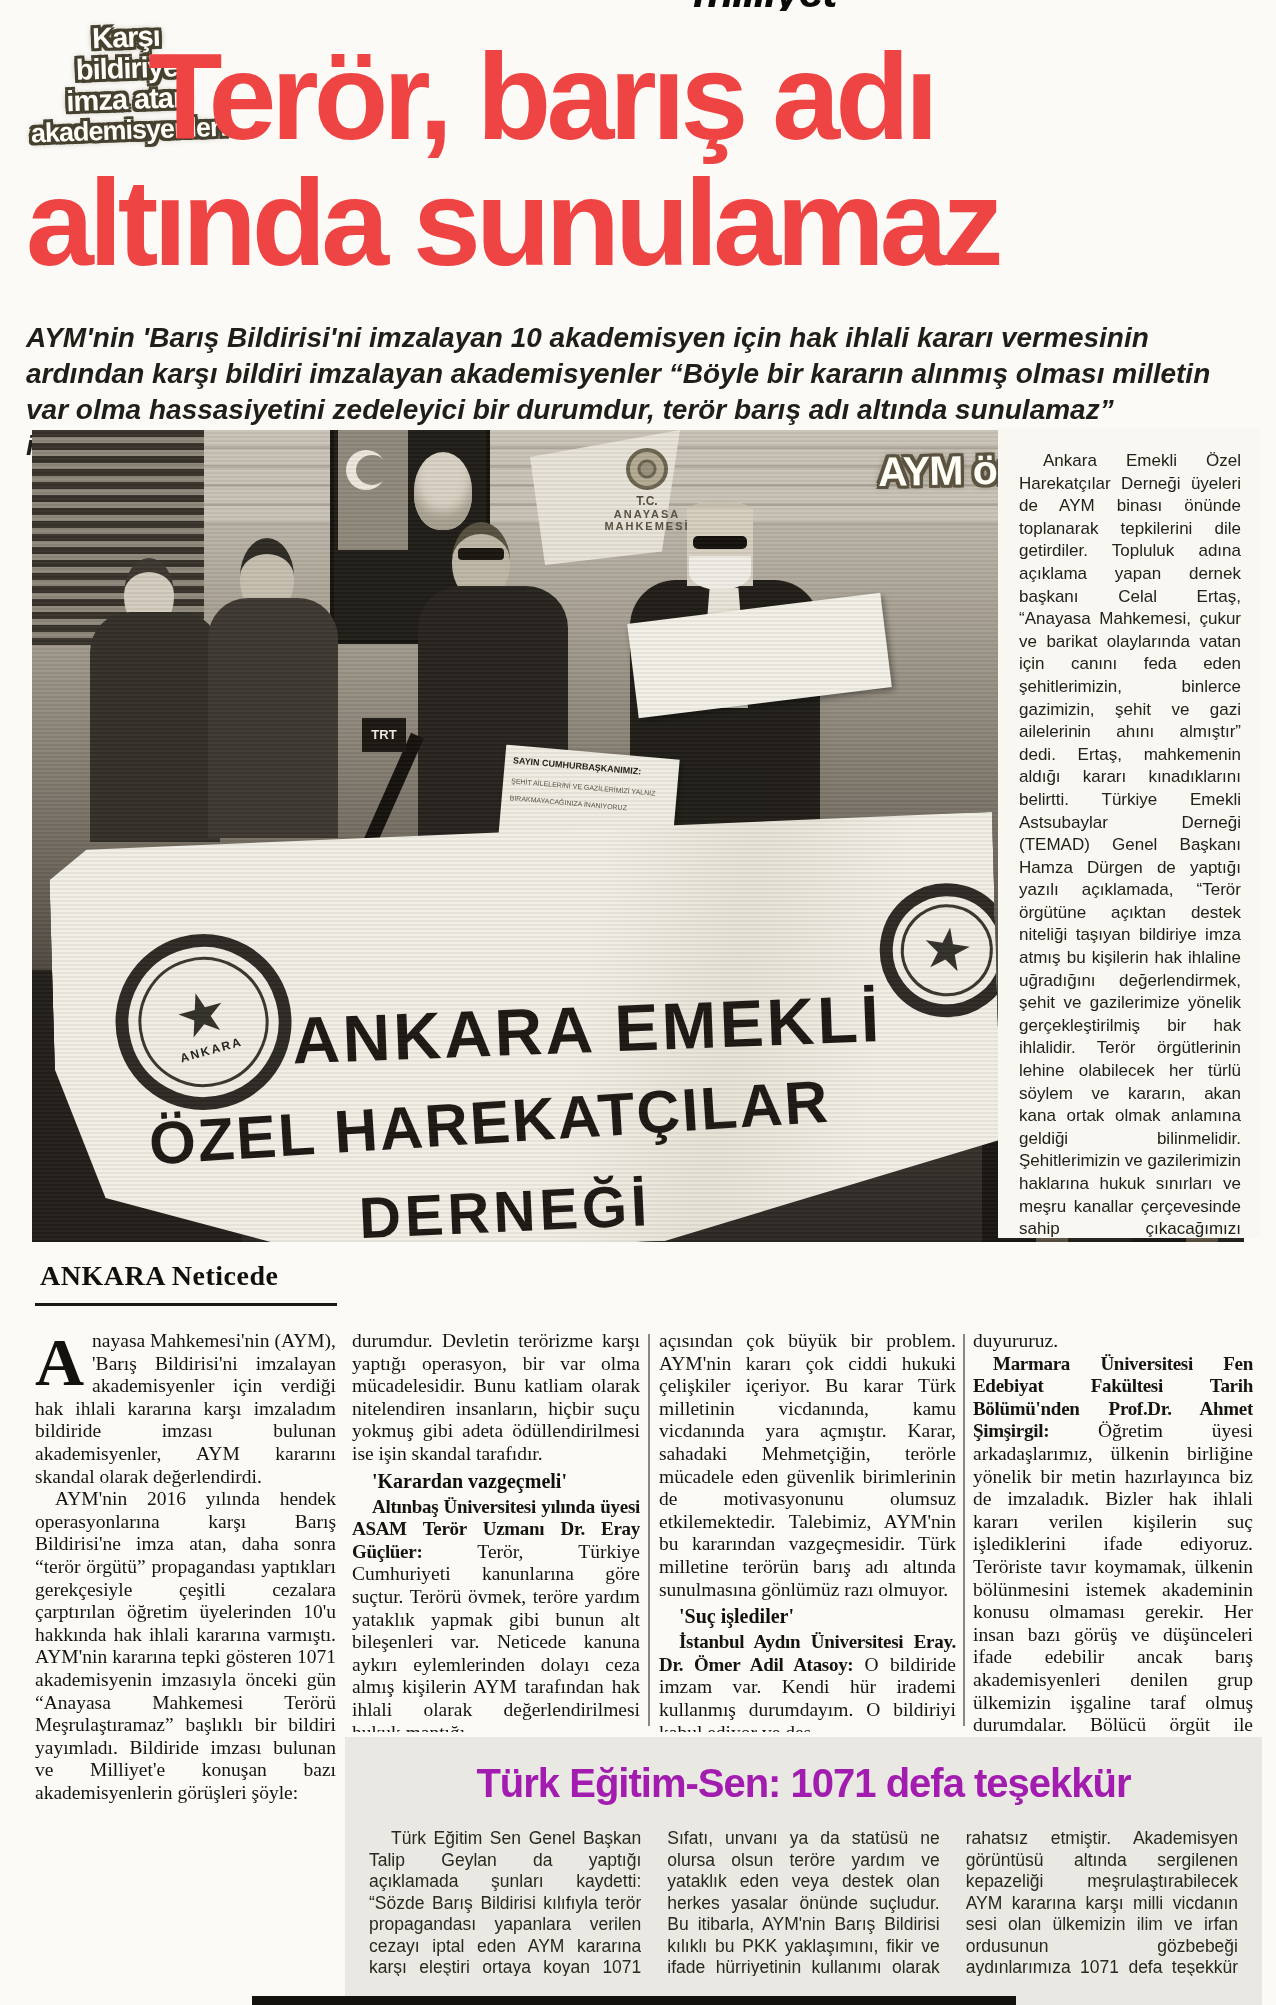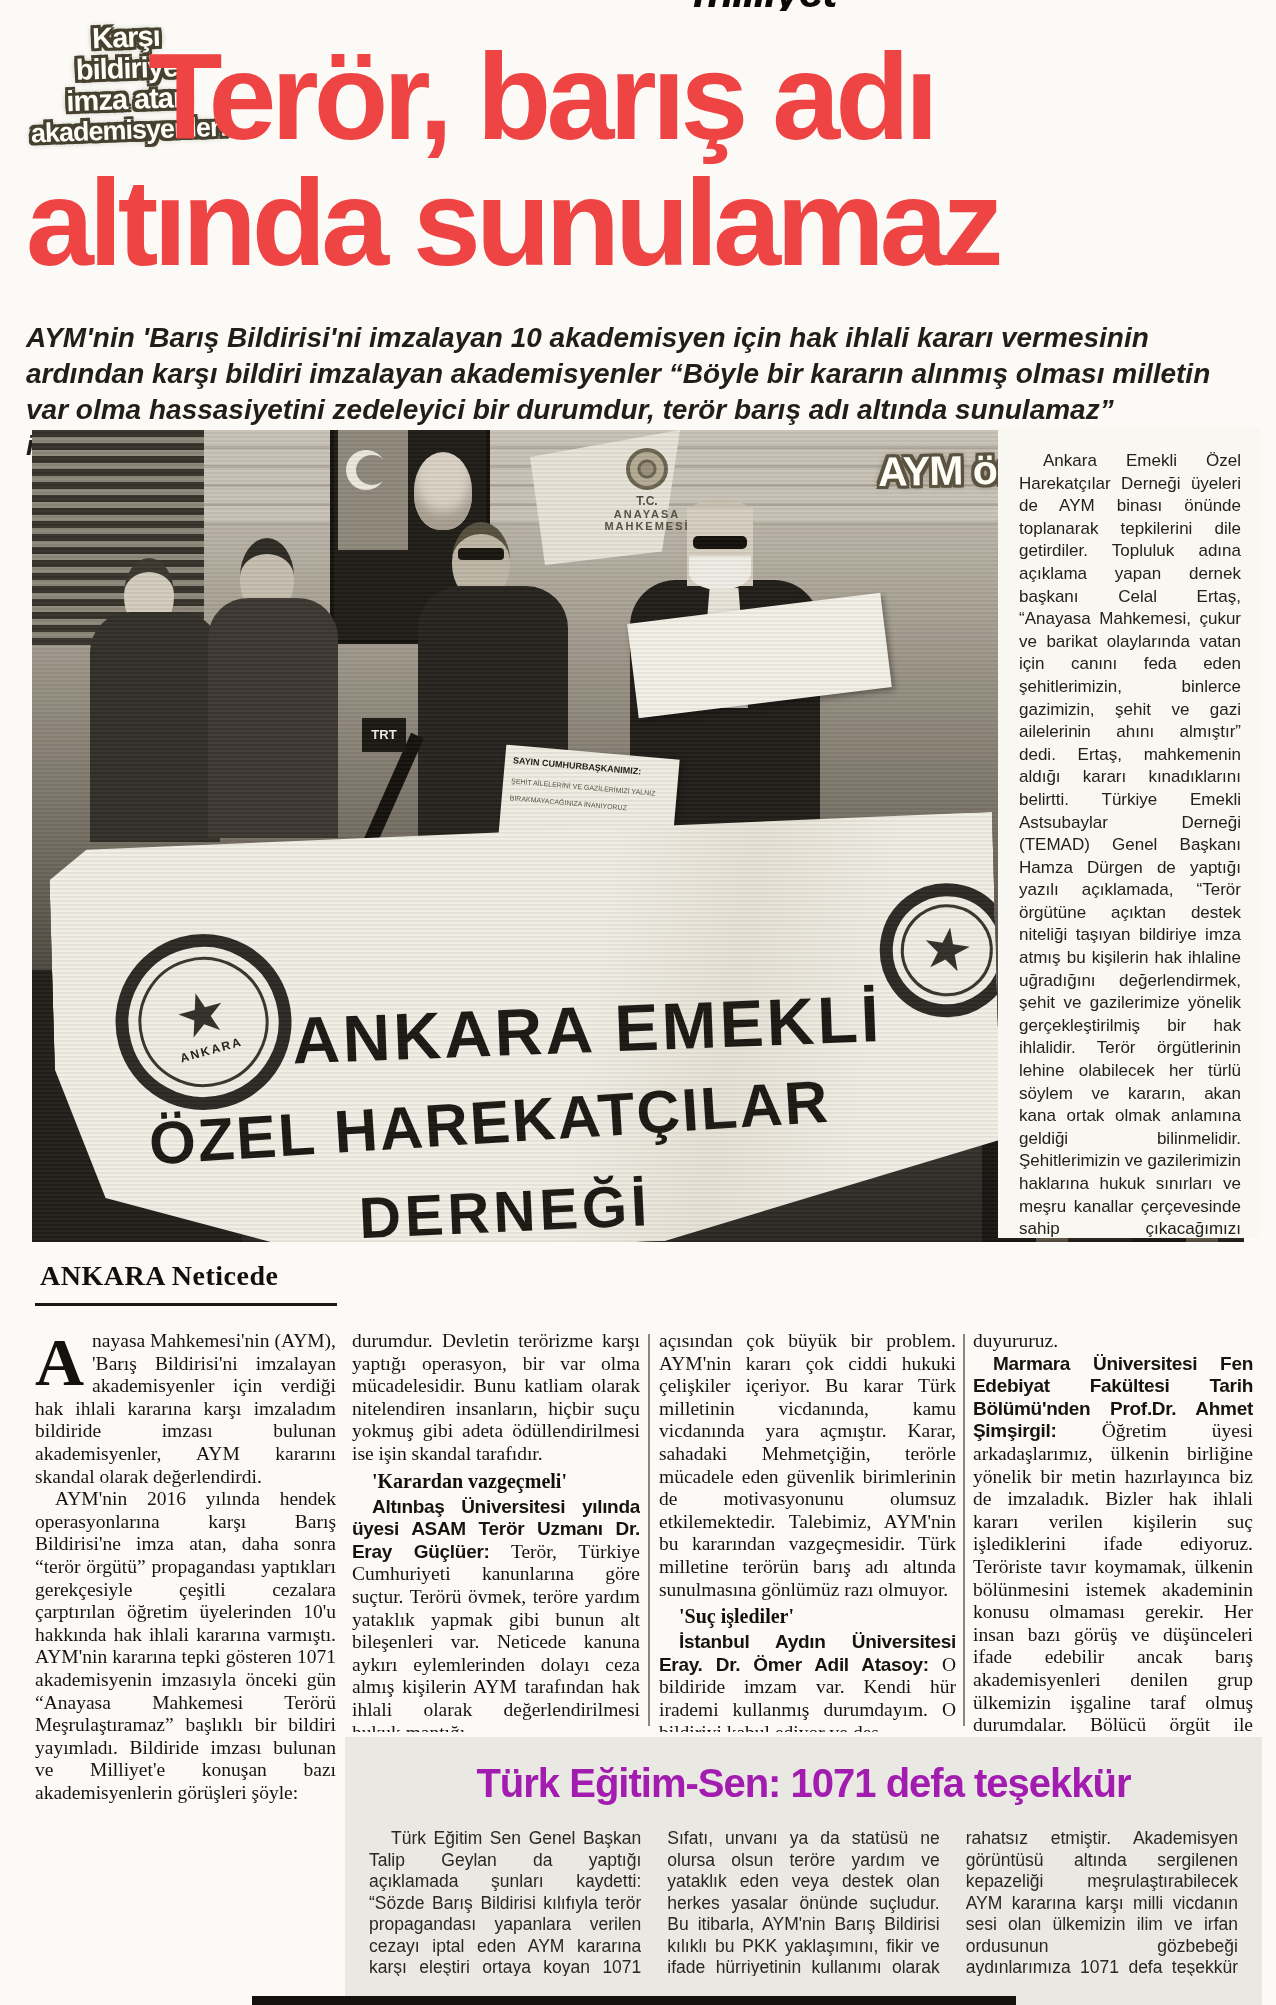--- a/index.html
+++ b/index.html
@@ -122,21 +122,21 @@
   .col{top:1330px;font-size:19.5px;line-height:22.6px;text-align:justify;color:#17140f;overflow:hidden;}
   .col p{margin:0;text-indent:20px;}
   .col p.noind{text-indent:0;}
   .col1{left:35px;width:301px;height:672px;}
   .col2{left:352px;width:288px;height:402px;}
   .col3{left:659px;width:297px;height:402px;}
   .col4{left:973px;width:280px;height:672px;}
   .dropcap{float:left;font-size:68px;line-height:56px;padding:4px 8px 0 0;font-weight:bold;color:#15120d;}
   .subhead{font-family:"Liberation Serif",serif;font-weight:bold;font-size:20px;line-height:30px;
         margin:12px 0 6px;text-indent:0;color:#12100b;}
-  .spk{font-family:Liberation Sans, sans-serif;font-weight:bold;letter-spacing:-.3px;font-size:19px;}
+  .spk{font-family:Liberation Serif, serif;font-weight:bold;letter-spacing:-.3px;font-size:19px;}
   .vrule{top:1334px;width:2px;height:392px;background:#8d887e;}
   .vr1{left:648px;} .vr2{left:963px;}
 
   
   .boxout{left:345px;top:1737px;width:917px;height:268px;background:#e9e8e2;overflow:hidden;}
   .boxtitle{margin:24px 0 0;text-align:center;font-family:"Liberation Sans",sans-serif;font-weight:bold;
         font-size:40px;letter-spacing:-1px;color:#a21caf;}
   .boxcols{display:flex;gap:26px;padding:22px 24px 0;font-family:"Liberation Sans",sans-serif;
         font-size:17.5px;line-height:21.5px;color:#2a2720;text-align:justify;}
   .boxcols div{flex:1;overflow:hidden;height:148px;}

